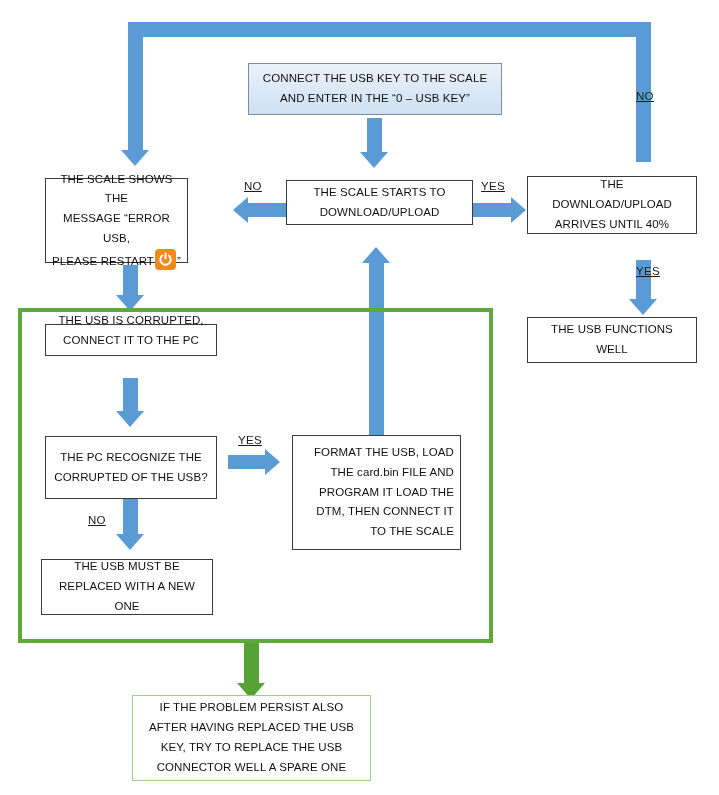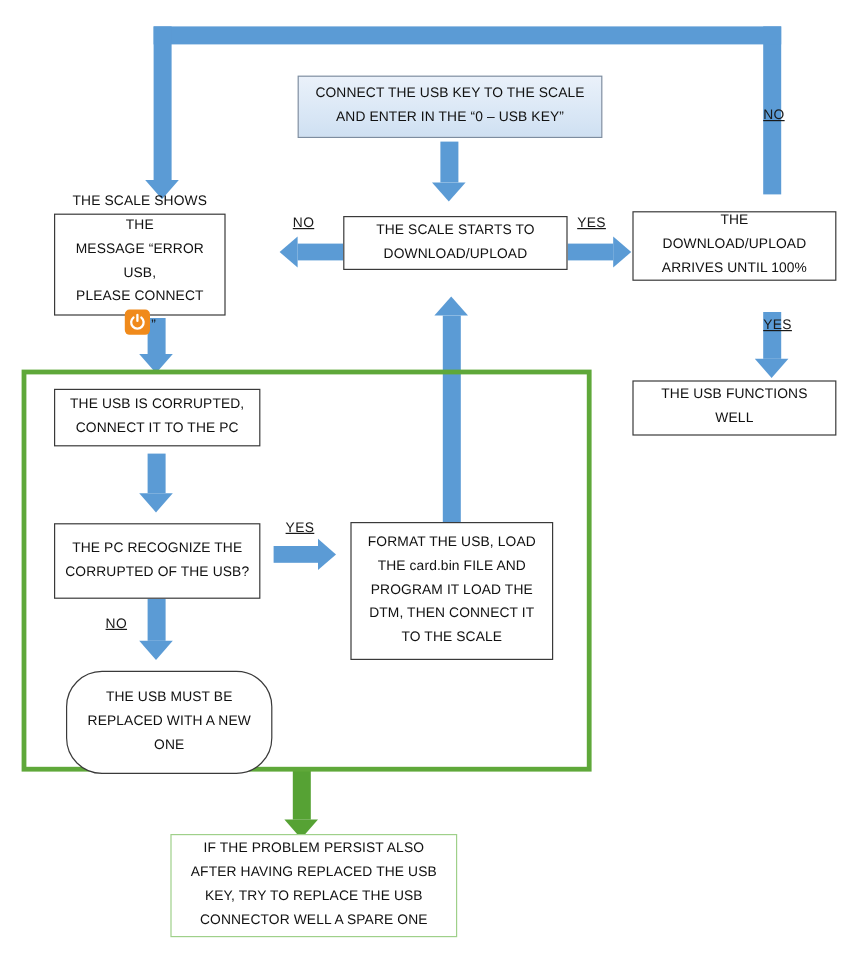--- a/index.html
+++ b/index.html
@@ -37,21 +37,20 @@
     padding: 4px 6px;
   }
   .node .txt { display: block; width: 100%; }
 
   .node.start {
     background: linear-gradient(180deg,#eaf1fa 0%, #dbe8f6 55%, #cfe0f2 100%);
     border: 1.8px solid #7d8da0;
   }
   .node.greenline {
     border: 1.4px solid #9fd08a;
-    margin-left: 10px;
   }
 
   
   .pwr {
     display: inline-block;
     vertical-align: -5px;
     width: 21px;
     height: 21px;
     border-radius: 4px;
     background: #f08a1b;
@@ -160,74 +159,74 @@
     <span class="txt">
       <span>CONNECT THE USB KEY TO THE SCALE</span><br>
       <span>AND ENTER IN THE “0 – USB KEY”</span>
     </span>
   </div>
 
   <div class="node" style="left:45px; top:178px; width:143px; height:85px;">
     <span class="txt">
       <span>THE SCALE SHOWS THE</span><br>
       <span>MESSAGE “ERROR USB,</span><br>
-      <span>PLEASE CONNECT</span><span class="pwr"><svg width="15" height="15" viewBox="0 0 15 15">
+      <span>PLEASE RESTART</span><span class="pwr"><svg width="15" height="15" viewBox="0 0 15 15">
             <path d="M4.2 3.6 A5.2 5.2 0 1 0 10.8 3.6" stroke="#ffffff" stroke-width="1.9" fill="none" stroke-linecap="round"></path>
             <line x1="7.5" y1="1.4" x2="7.5" y2="6.4" stroke="#ffffff" stroke-width="1.9" stroke-linecap="round"></line>
           </svg></span><span>”</span>
     </span>
   </div>
 
   <div class="node" style="left:286px; top:180px; width:187px; height:45px;">
     <span class="txt">
       <span>THE SCALE STARTS TO</span><br>
       <span>DOWNLOAD/UPLOAD</span>
     </span>
   </div>
 
   <div class="node" style="left:527px; top:176px; width:170px; height:58px;">
     <span class="txt">
       <span>THE</span><br>
       <span>DOWNLOAD/UPLOAD</span><br>
-      <span>ARRIVES UNTIL 100%</span>
+      <span>ARRIVES UNTIL 40%</span>
     </span>
   </div>
 
   <div class="node" style="left:527px; top:317px; width:170px; height:46px;text-align:center;">
     <span class="txt">
       <span>THE USB FUNCTIONS</span><br>
       <span>WELL</span>
     </span>
   </div>
 
-  <div class="node" style="left:45px; top:324px; width:172px; height:48px;">
+  <div class="node" style="left:45px; top:324px; width:172px; height:32px;align-items:flex-end;">
     <span class="txt">
       <span>THE USB IS CORRUPTED,</span><br>
       <span>CONNECT IT TO THE PC</span>
     </span>
   </div>
 
   <div class="node" style="left:45px; top:436px; width:172px; height:63px;">
     <span class="txt">
       <span>THE PC RECOGNIZE THE</span><br>
       <span>CORRUPTED OF THE USB?</span>
     </span>
   </div>
 
-  <div class="node" style="left:292px; top:435px; width:169px; height:115px;">
+  <div class="node" style="left:292px; top:435px; width:169px; height:115px;text-align:right;">
     <span class="txt">
       <span>FORMAT THE USB, LOAD</span><br>
       <span>THE card.bin FILE AND</span><br>
       <span>PROGRAM IT LOAD THE</span><br>
       <span>DTM, THEN CONNECT IT</span><br>
       <span>TO THE SCALE</span>
     </span>
   </div>
 
-  <div class="node" style="left:55px; top:559px; width:172px; height:86px;border-radius:30px;">
+  <div class="node" style="left:41px; top:559px; width:172px; height:56px;">
     <span class="txt">
       <span>THE USB MUST BE</span><br>
       <span>REPLACED WITH A NEW</span><br>
       <span>ONE</span>
     </span>
   </div>
 
   <div class="node greenline" style="left:132px; top:695px; width:239px; height:86px;">
     <span class="txt">
       <span>IF THE PROBLEM PERSIST ALSO</span><br>

